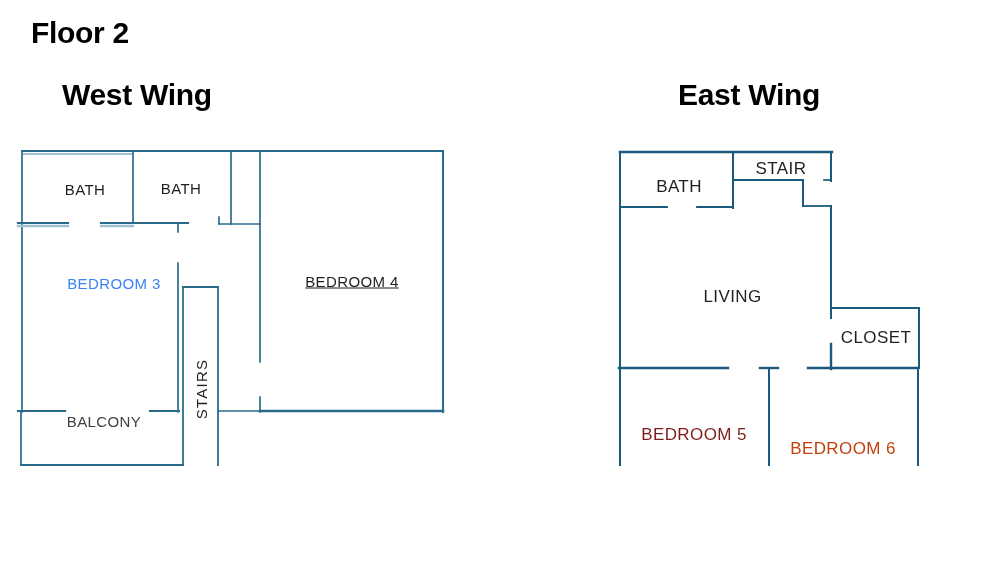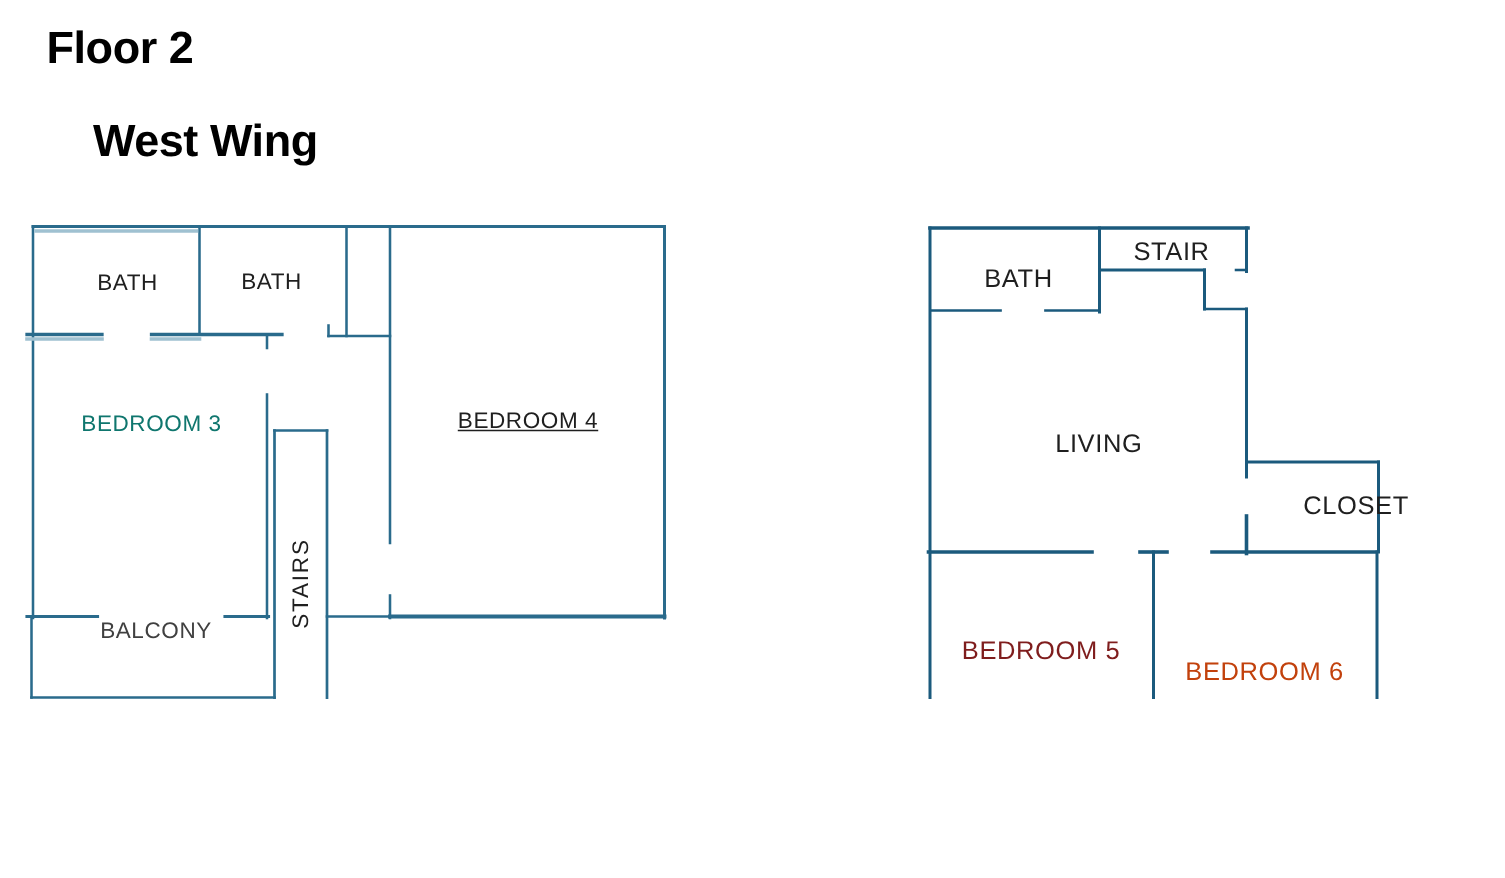--- a/index.html
+++ b/index.html
@@ -37,20 +37,21 @@
   .rot-90{transform:translate(-50%,-50%) rotate(-90deg);letter-spacing:1.2px;}
 </style>
 </head>
 <body>
 
 <div class="canvas">
   <h1 class="title" id="floor-title">Floor 2</h1>
 
   <h2 class="title wing-title west">West Wing</h2>
 
+  <h2 class="title wing-title east">East Wing</h2>
 
   <svg id="plan" width="1003" height="585" viewBox="0 0 1003 585">
       <line x1="22" y1="151" x2="443" y2="151" stroke="#2a6b8c" stroke-width="2" stroke-linecap="square"></line>
       <line x1="22" y1="151" x2="22" y2="412" stroke="#2a6b8c" stroke-width="1.7" stroke-linecap="square"></line>
       <line x1="21" y1="412" x2="21" y2="465" stroke="#2a6b8c" stroke-width="1.7" stroke-linecap="square"></line>
       <line x1="443" y1="151" x2="443" y2="412" stroke="#2a6b8c" stroke-width="2" stroke-linecap="square"></line>
       <line x1="133" y1="152" x2="133" y2="223" stroke="#2a6b8c" stroke-width="1.7" stroke-linecap="square"></line>
       <line x1="231" y1="152" x2="231" y2="224" stroke="#2a6b8c" stroke-width="1.7" stroke-linecap="square"></line>
       <line x1="260" y1="152" x2="260" y2="362" stroke="#2a6b8c" stroke-width="1.7" stroke-linecap="square"></line>
       <line x1="260" y1="397" x2="260" y2="412" stroke="#2a6b8c" stroke-width="1.7" stroke-linecap="square"></line>
@@ -91,24 +92,24 @@
       <line x1="760" y1="368" x2="778" y2="368" stroke="#1b5a7d" stroke-width="2.4" stroke-linecap="square"></line>
       <line x1="808" y1="368" x2="917" y2="368" stroke="#1b5a7d" stroke-width="2.4" stroke-linecap="square"></line>
       <line x1="769" y1="368" x2="769" y2="522" stroke="#1b5a7d" stroke-width="2" stroke-linecap="square"></line>
       <line x1="918" y1="368" x2="918" y2="522" stroke="#1b5a7d" stroke-width="2" stroke-linecap="square"></line>
       <line x1="619" y1="522" x2="918" y2="522" stroke="#1b5a7d" stroke-width="2.4" stroke-linecap="square"></line>
     </svg>
 
   <div id="labels">
       <span class="room-label west-label" style="left: 85px; top: 189px; color: rgb(31, 31, 31);">BATH</span>
       <span class="room-label west-label" style="left: 181px; top: 188px; color: rgb(31, 31, 31);">BATH</span>
-      <span class="room-label west-label" style="left: 101px; top: 283px; color: #0f766e;">BEDROOM 3</span>
+      <span class="room-label west-label" style="left: 114px; top: 283px; color: #3b82f6;">BEDROOM 3</span>
       <span class="room-label west-label" style="left: 352px; top: 281px; color: rgb(31, 31, 31); text-decoration: underline;">BEDROOM 4</span>
       <span class="room-label west-label rot-90" style="left: 201px; top: 389px; color: rgb(31, 31, 31);">STAIRS</span>
       <span class="room-label west-label" style="left: 104px; top: 421px; color: #404040;">BALCONY</span>
       <span class="room-label east-label" style="left: 679px; top: 186px; color: rgb(31, 31, 31);">BATH</span>
       <span class="room-label east-label" style="left: 781px; top: 168px; color: rgb(31, 31, 31);">STAIR</span>
       <span class="room-label east-label" style="left: 726px; top: 296px; color: rgb(31, 31, 31); padding-left: 13px;">LIVING</span>
-      <span class="room-label east-label" style="left: 904px; top: 337px; color: rgb(31, 31, 31);">CLOSET</span>
+      <span class="room-label east-label" style="left: 876px; top: 337px; color: rgb(31, 31, 31);">CLOSET</span>
       <span class="room-label east-label" style="left: 694px; top: 434px; color: #7f1d1d;">BEDROOM 5</span>
       <span class="room-label east-label" style="left: 843px; top: 448px; color: #c2410c;">BEDROOM 6</span>
     </div>
 </div>
 
 </body></html>

